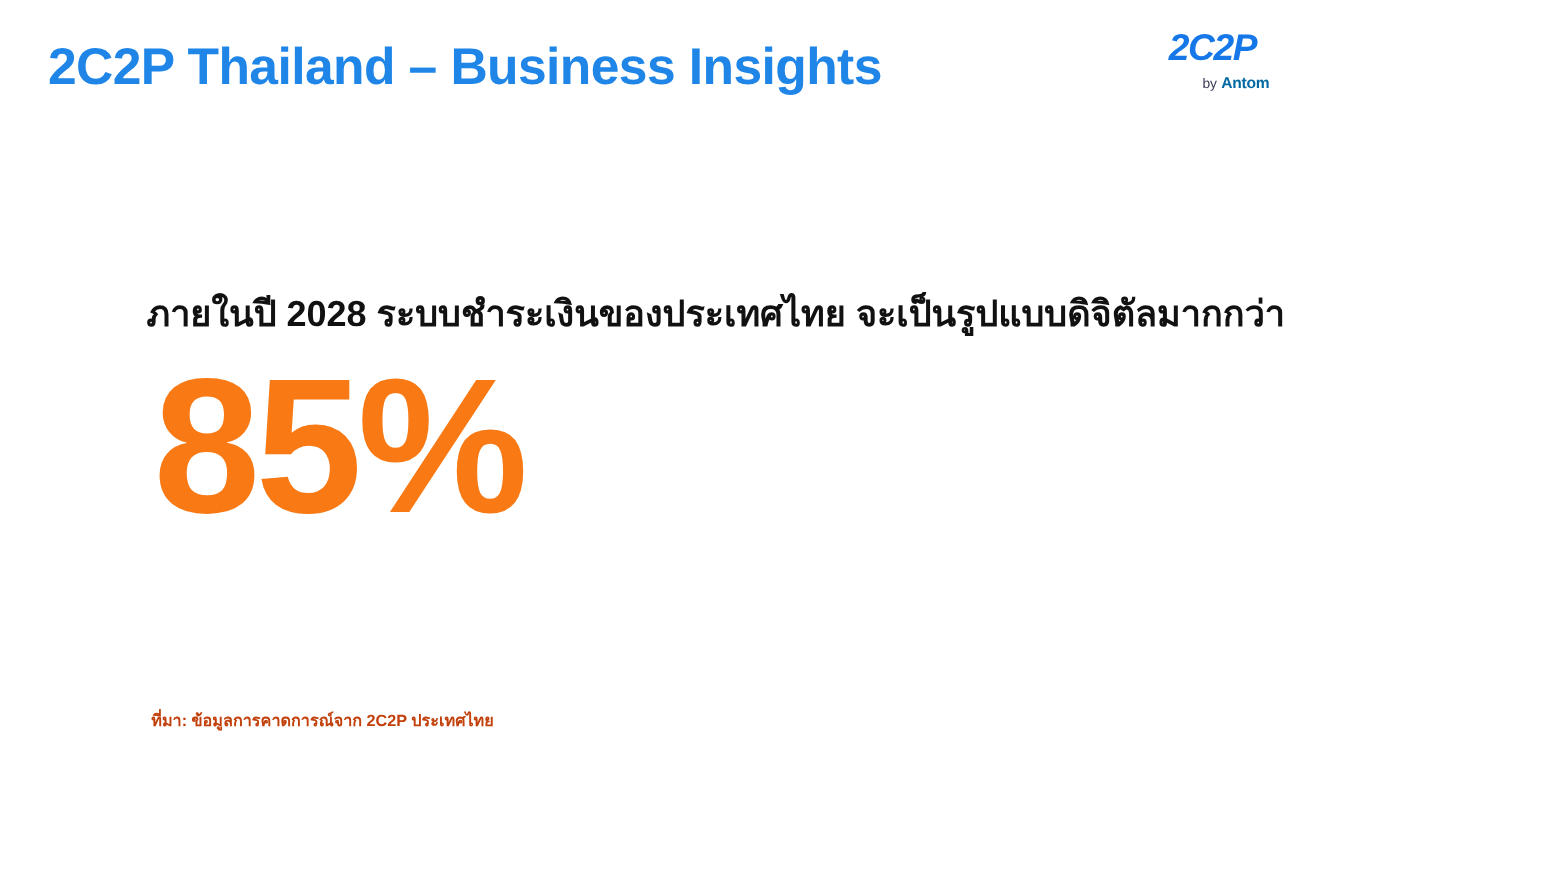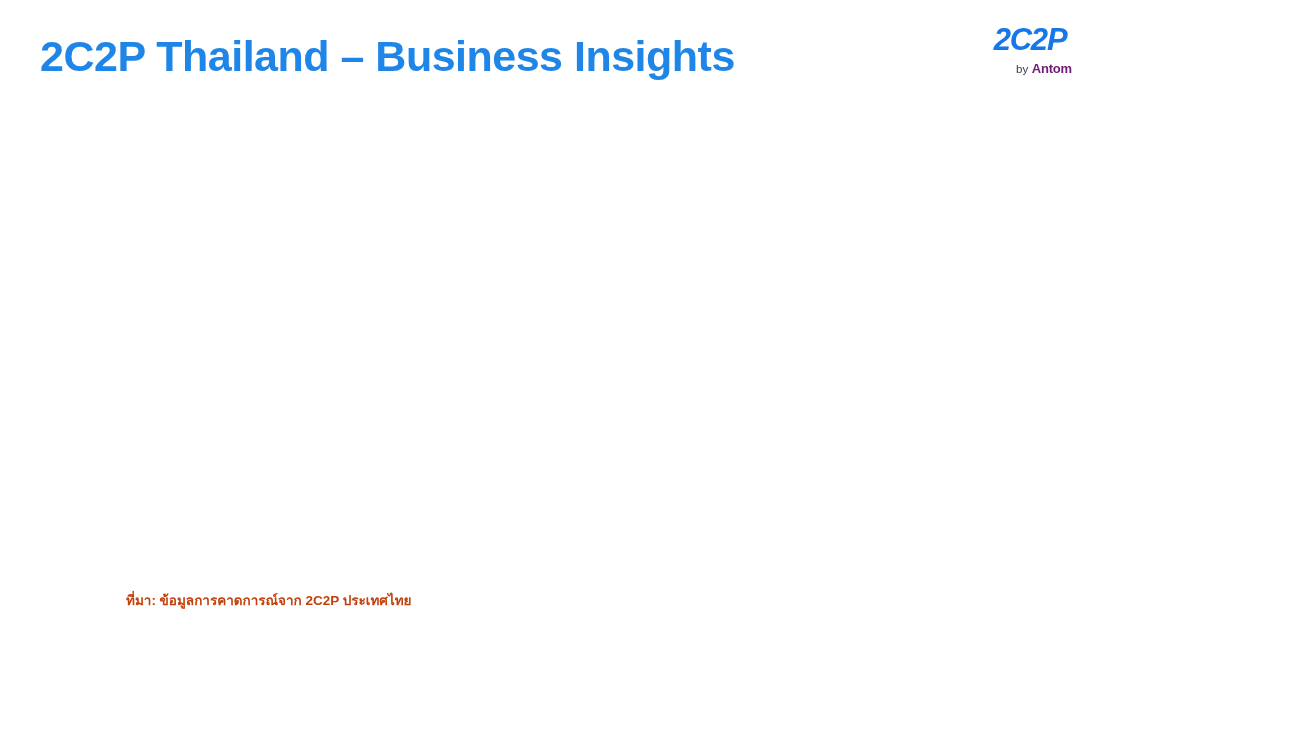--- a/index.html
+++ b/index.html
@@ -30,21 +30,20 @@
     white-space: nowrap;
     line-height: 1.15;
   }
 
   
   .logo {
     position: absolute;
     right: 38px;
     top: 24px;
     width: 112px;
-    text-align: center;
     line-height: 1;
   }
   .logo-mark {
     font-size: 31px;
     font-weight: bold;
     font-style: italic;
     letter-spacing: -1.2px;
     color: #1677e8;
     display: block;
   }
@@ -56,21 +55,21 @@
     white-space: nowrap;
   }
   .logo-sub .by {
     font-weight: normal;
     color: #3a3a55;
     font-size: 11.5px;
     padding-left: 28px;
   }
   .logo-sub .antom {
     font-weight: bold;
-    color: #701a75;
+    color: #0369a1;
     letter-spacing: -0.2px;
     font-size: 13px;
   }
 
   
   .content {
     position: absolute;
     left: 122px;
     top: 244px;
     right: 60px;
@@ -112,16 +111,20 @@
   <div class="slide-title">2C2P Thailand – Business Insights</div>
 
   <div class="logo">
     <span class="logo-mark">2C2P</span>
     <span class="logo-sub">
       <span class="by">by</span>
       <span class="antom">Antom</span>
     </span>
   </div>
 
+  <div class="content">
+    <div class="headline">ภายในปี 2028 ระบบชำระเงินของประเทศไทย จะเป็นรูปแบบดิจิตัลมากกว่า</div>
+    <div class="stat">85%</div>
+  </div>
 
   <div class="source-note">ที่มา: ข้อมูลการคาดการณ์จาก 2C2P ประเทศไทย</div>
 
 </div>
 
 </body></html>

